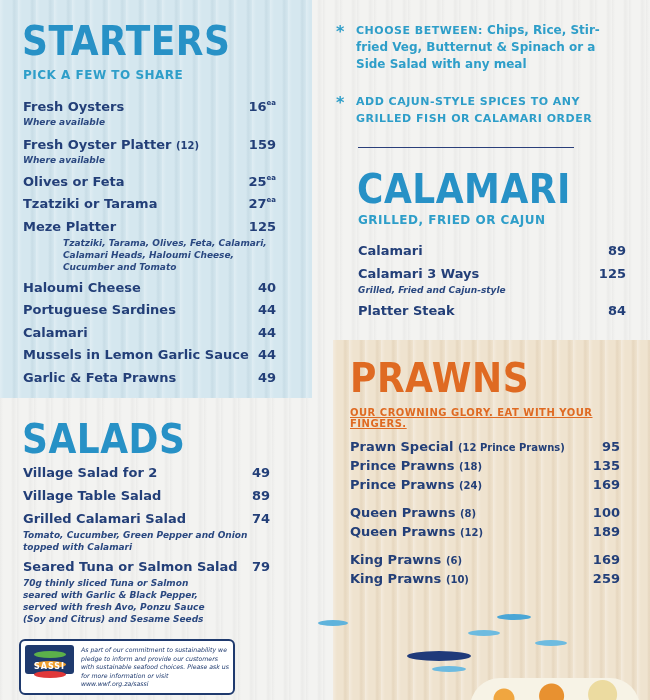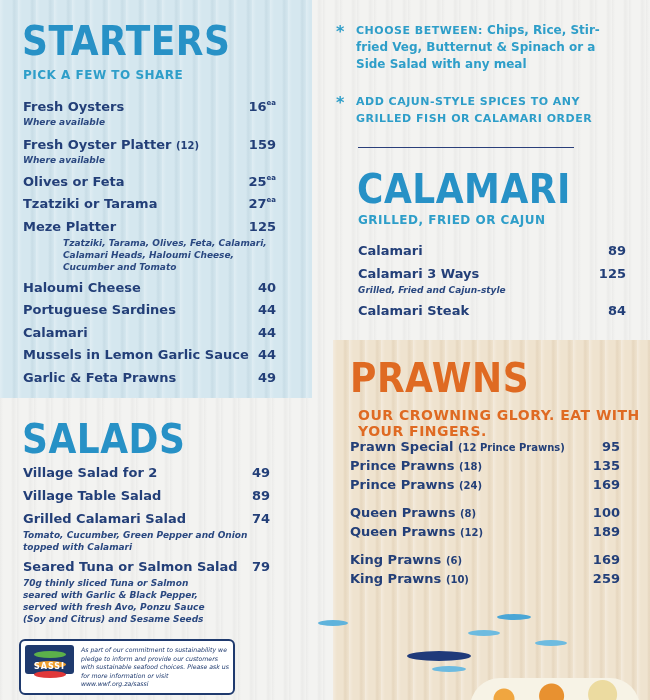--- a/index.html
+++ b/index.html
@@ -145,25 +145,25 @@
 <div class="section-title hand" style="left:357px;top:166px;">CALAMARI</div>
 <div class="section-sub hand" style="left:358px;top:213px;">Grilled, Fried or Cajun</div>
 
 <div class="item" style="left:358px;top:243px;"><span>Calamari</span></div>
 <div class="price" style="left:588px;top:243px;width:38px;">89</div>
 
 <div class="item" style="left:358px;top:266px;"><span>Calamari 3 Ways</span></div>
 <div class="price" style="left:588px;top:266px;width:38px;">125</div>
 <div class="desc" style="left:358px;top:284px;">Grilled, Fried and Cajun-style</div>
 
-<div class="item" style="left:358px;top:303px;"><span>Calamari Steak</span></div>
+<div class="item" style="left:358px;top:303px;"><span>Platter Steak</span></div>
 <div class="price" style="left:588px;top:303px;width:38px;">84</div>
 
 <div class="section-title hand orange" style="left:350px;top:355px;">PRAWNS</div>
-<div class="section-sub hand orange" style="left:358px;top:407px;font-size:14px;">Our crowning glory. Eat with your fingers.</div>
+<div class="section-sub hand orange" style="left:350px;top:407px;font-size:10px;text-decoration:underline;">Our crowning glory. Eat with your fingers.</div>
 
 <div class="item" style="left:350px;top:439px;"><span>Prawn Special</span> <span class="small">(12 Prince Prawns)</span></div>
 <div class="price" style="left:580px;top:439px;width:40px;">95</div>
 
 <div class="item" style="left:350px;top:458px;"><span>Prince Prawns</span> <span class="small">(18)</span></div>
 <div class="price" style="left:580px;top:458px;width:40px;">135</div>
 
 <div class="item" style="left:350px;top:477px;"><span>Prince Prawns</span> <span class="small">(24)</span></div>
 <div class="price" style="left:580px;top:477px;width:40px;">169</div>
 

